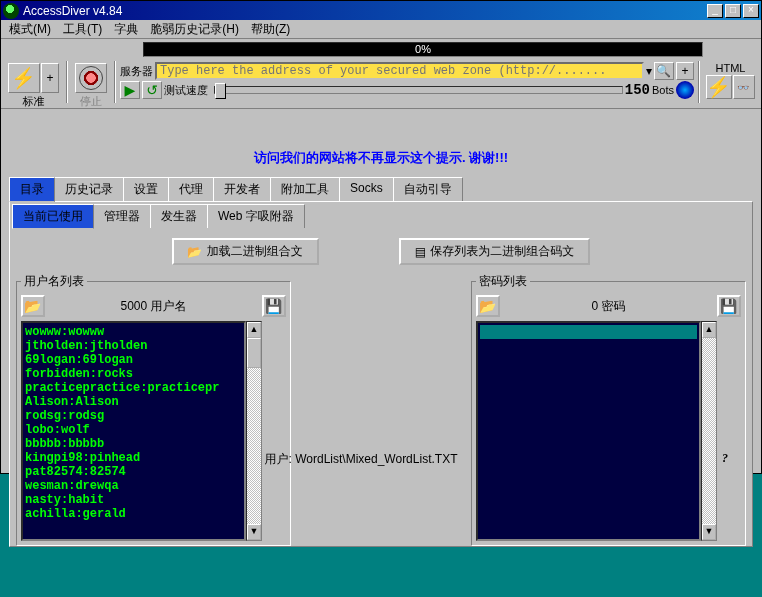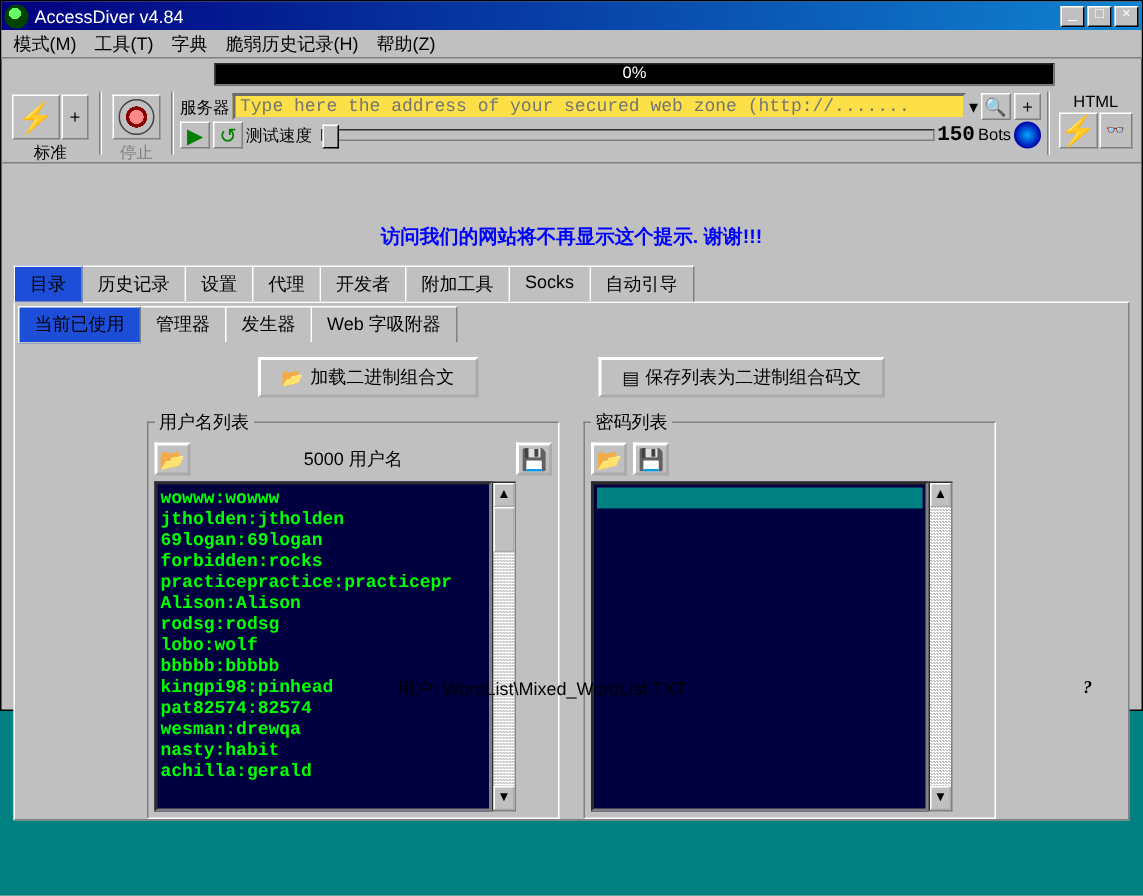--- a/index.html
+++ b/index.html
@@ -34,21 +34,21 @@
 .rtool .r1 { display: flex; gap: 1px; align-items: center; }
 .msg { text-align: center; color: #0000ff; font-weight: bold; padding: 40px 0 10px; font-size: 13px; }
 .tabs { display: flex; margin: 0 8px; }
 .tab { background: #c0c0c0; border: 1px solid #fff; border-right-color: #808080; border-bottom: none; padding: 3px 10px; font-size: 12px; cursor: pointer; margin-right: -1px; position: relative; }
 .tab.active { background: #1d4ed8; z-index: 2; border-bottom: 1px solid #c0c0c0; margin-bottom: -1px; }
 .tabpane { margin: 0 8px 4px; border: 1px solid #fff; border-top-color: #fff; border-left-color: #fff; border-right-color: #808080; border-bottom-color: #808080; background: #c0c0c0; padding: 2px; }
 .subtabs { display: flex; margin: 0; }
 .subtabpane { background: #c0c0c0; padding: 6px 4px 4px; height: 316px; }
 .actionrow { display: flex; justify-content: center; gap: 80px; padding: 4px 0 8px; }
 .wbutton { background: #c0c0c0; border: 2px outset #fff; padding: 3px 14px; font-size: 12px; cursor: pointer; display: flex; align-items: center; gap: 4px; }
-.panels { display: flex; gap: 16px; justify-content: center; }
+.panels { display: flex; gap: 16px; justify-content: space-between; }
 .panel { width: 275px; }
 .panel fieldset { border: 1px solid #808080; border-top-color: #808080; border-left-color: #808080; border-right-color: #fff; border-bottom-color: #fff; padding: 4px; }
 .panel legend { font-size: 12px; padding: 0 3px; }
 .panelhdr { display: flex; align-items: center; gap: 4px; height: 24px; }
 .iconbtn { width: 24px; height: 22px; background: #c0c0c0; border: 2px outset #fff; cursor: pointer; display: flex; align-items: center; justify-content: center; font-size: 14px; }
 .countfield { flex: 1; text-align: center; background: #c0c0c0; border: none; font-size: 12px; }
 .listwrap { display: flex; margin-top: 3px; }
 .listbox { width: 225px; height: 220px; background: #000040; border: 2px inset #808080; color: #00ff00; font-family: "Courier New", monospace; font-size: 12px; font-weight: bold; padding: 2px; overflow: hidden; line-height: 14px; }
 .listbox .sel { background: #008080; display: block; height: 14px; }
 .scroll { width: 16px; background: #c0c0c0; border: 1px inset #808080; display: flex; flex-direction: column; }
@@ -227,20 +227,21 @@
           </fieldset>
         </div>
 
         <div class="panel">
           <fieldset>
             <legend>密码列表</legend>
             <div class="panelhdr">
               <div class="iconbtn">
                   <span class="folder">📂</span>
                 </div>
+              <span class="countfield">0 密码</span>
               <div class="iconbtn">
                   <span class="floppy">💾</span>
                 </div>
             </div>
             <div class="listwrap">
               <div class="listbox">
                   <span class="sel"></span>
                 </div>
               <div class="scroll">
                 <div class="arr">▲</div>

